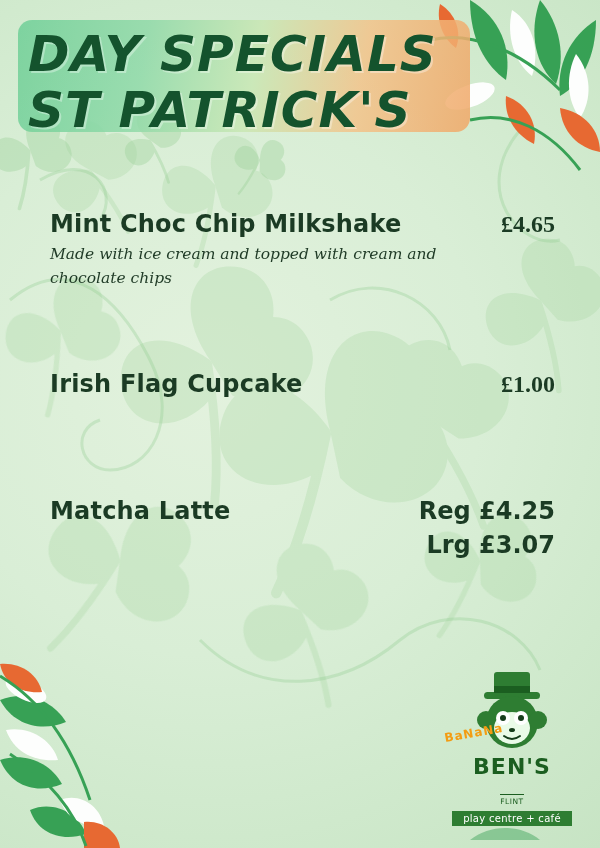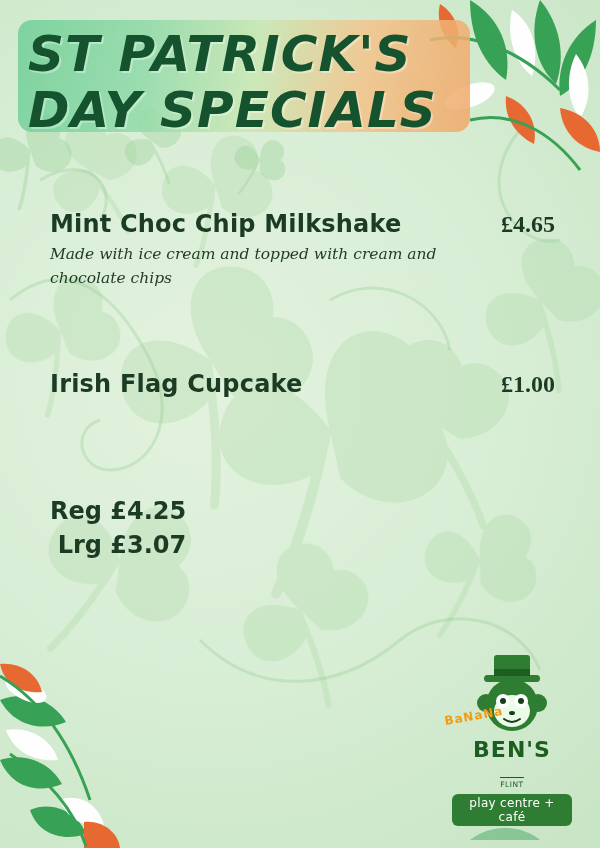--- a/index.html
+++ b/index.html
@@ -143,23 +143,23 @@
     border-top: 1px solid #1b5e20;
     padding-top: 2px;
     letter-spacing: 0.5px;
   }
   .logo-tag {
     margin-top: 3px;
     display: block;
     background: #2e7d32;
     color: #ffffff;
     font-family: "DejaVu Sans", sans-serif;
-    font-size: 12px;
+    font-size: 10px;
     padding: 2px 4px;
-    border-radius: 6px;
+    border-radius: 0;
     letter-spacing: 0.3px;
   }
   .logo-banana {
     position: absolute;
     left: -8px;
     top: 60px;
     font-family: "DejaVu Sans", sans-serif;
     font-weight: bold;
     font-size: 12px;
     color: #f39c12;
@@ -258,22 +258,22 @@
         <use href="#clover" transform="translate(30,150) scale(0.9) rotate(12)"></use>
         <use href="#clover" transform="translate(150,140) scale(0.7) rotate(-22)"></use>
         <use href="#clover" transform="translate(260,160) scale(0.6) rotate(34)"></use>
       </g>
     </svg>
   </div>
 
   <div class="title-block">
     <div class="title-bg"></div>
     <div class="title-text-wrap">
+      <div class="title-line">DAY SPECIALS</div>
       <div class="title-line">ST PATRICK'S</div>
-      <div class="title-line">DAY SPECIALS</div>
     </div>
   </div>
 
   <div class="menu">
 
     <div class="item">
       <div class="item-row">
         <span class="item-name">Mint Choc Chip Milkshake</span>
         <span class="item-price">£4.65</span>
       </div>
@@ -286,20 +286,21 @@
       <div class="item-row">
         <span class="item-name">Irish Flag Cupcake</span>
         <span class="item-price">£1.00</span>
       </div>
     </div>
 
     <div class="gap-2"></div>
 
     <div class="item">
       <div class="item-row">
+        <span class="item-name">Matcha Latte</span>
         <span class="price-stack">
           <span class="price-line">Reg  £4.25</span><br>
           <span class="price-line">Lrg  £3.07</span>
         </span>
       </div>
     </div>
 
   </div>
 
   <div class="logo">

